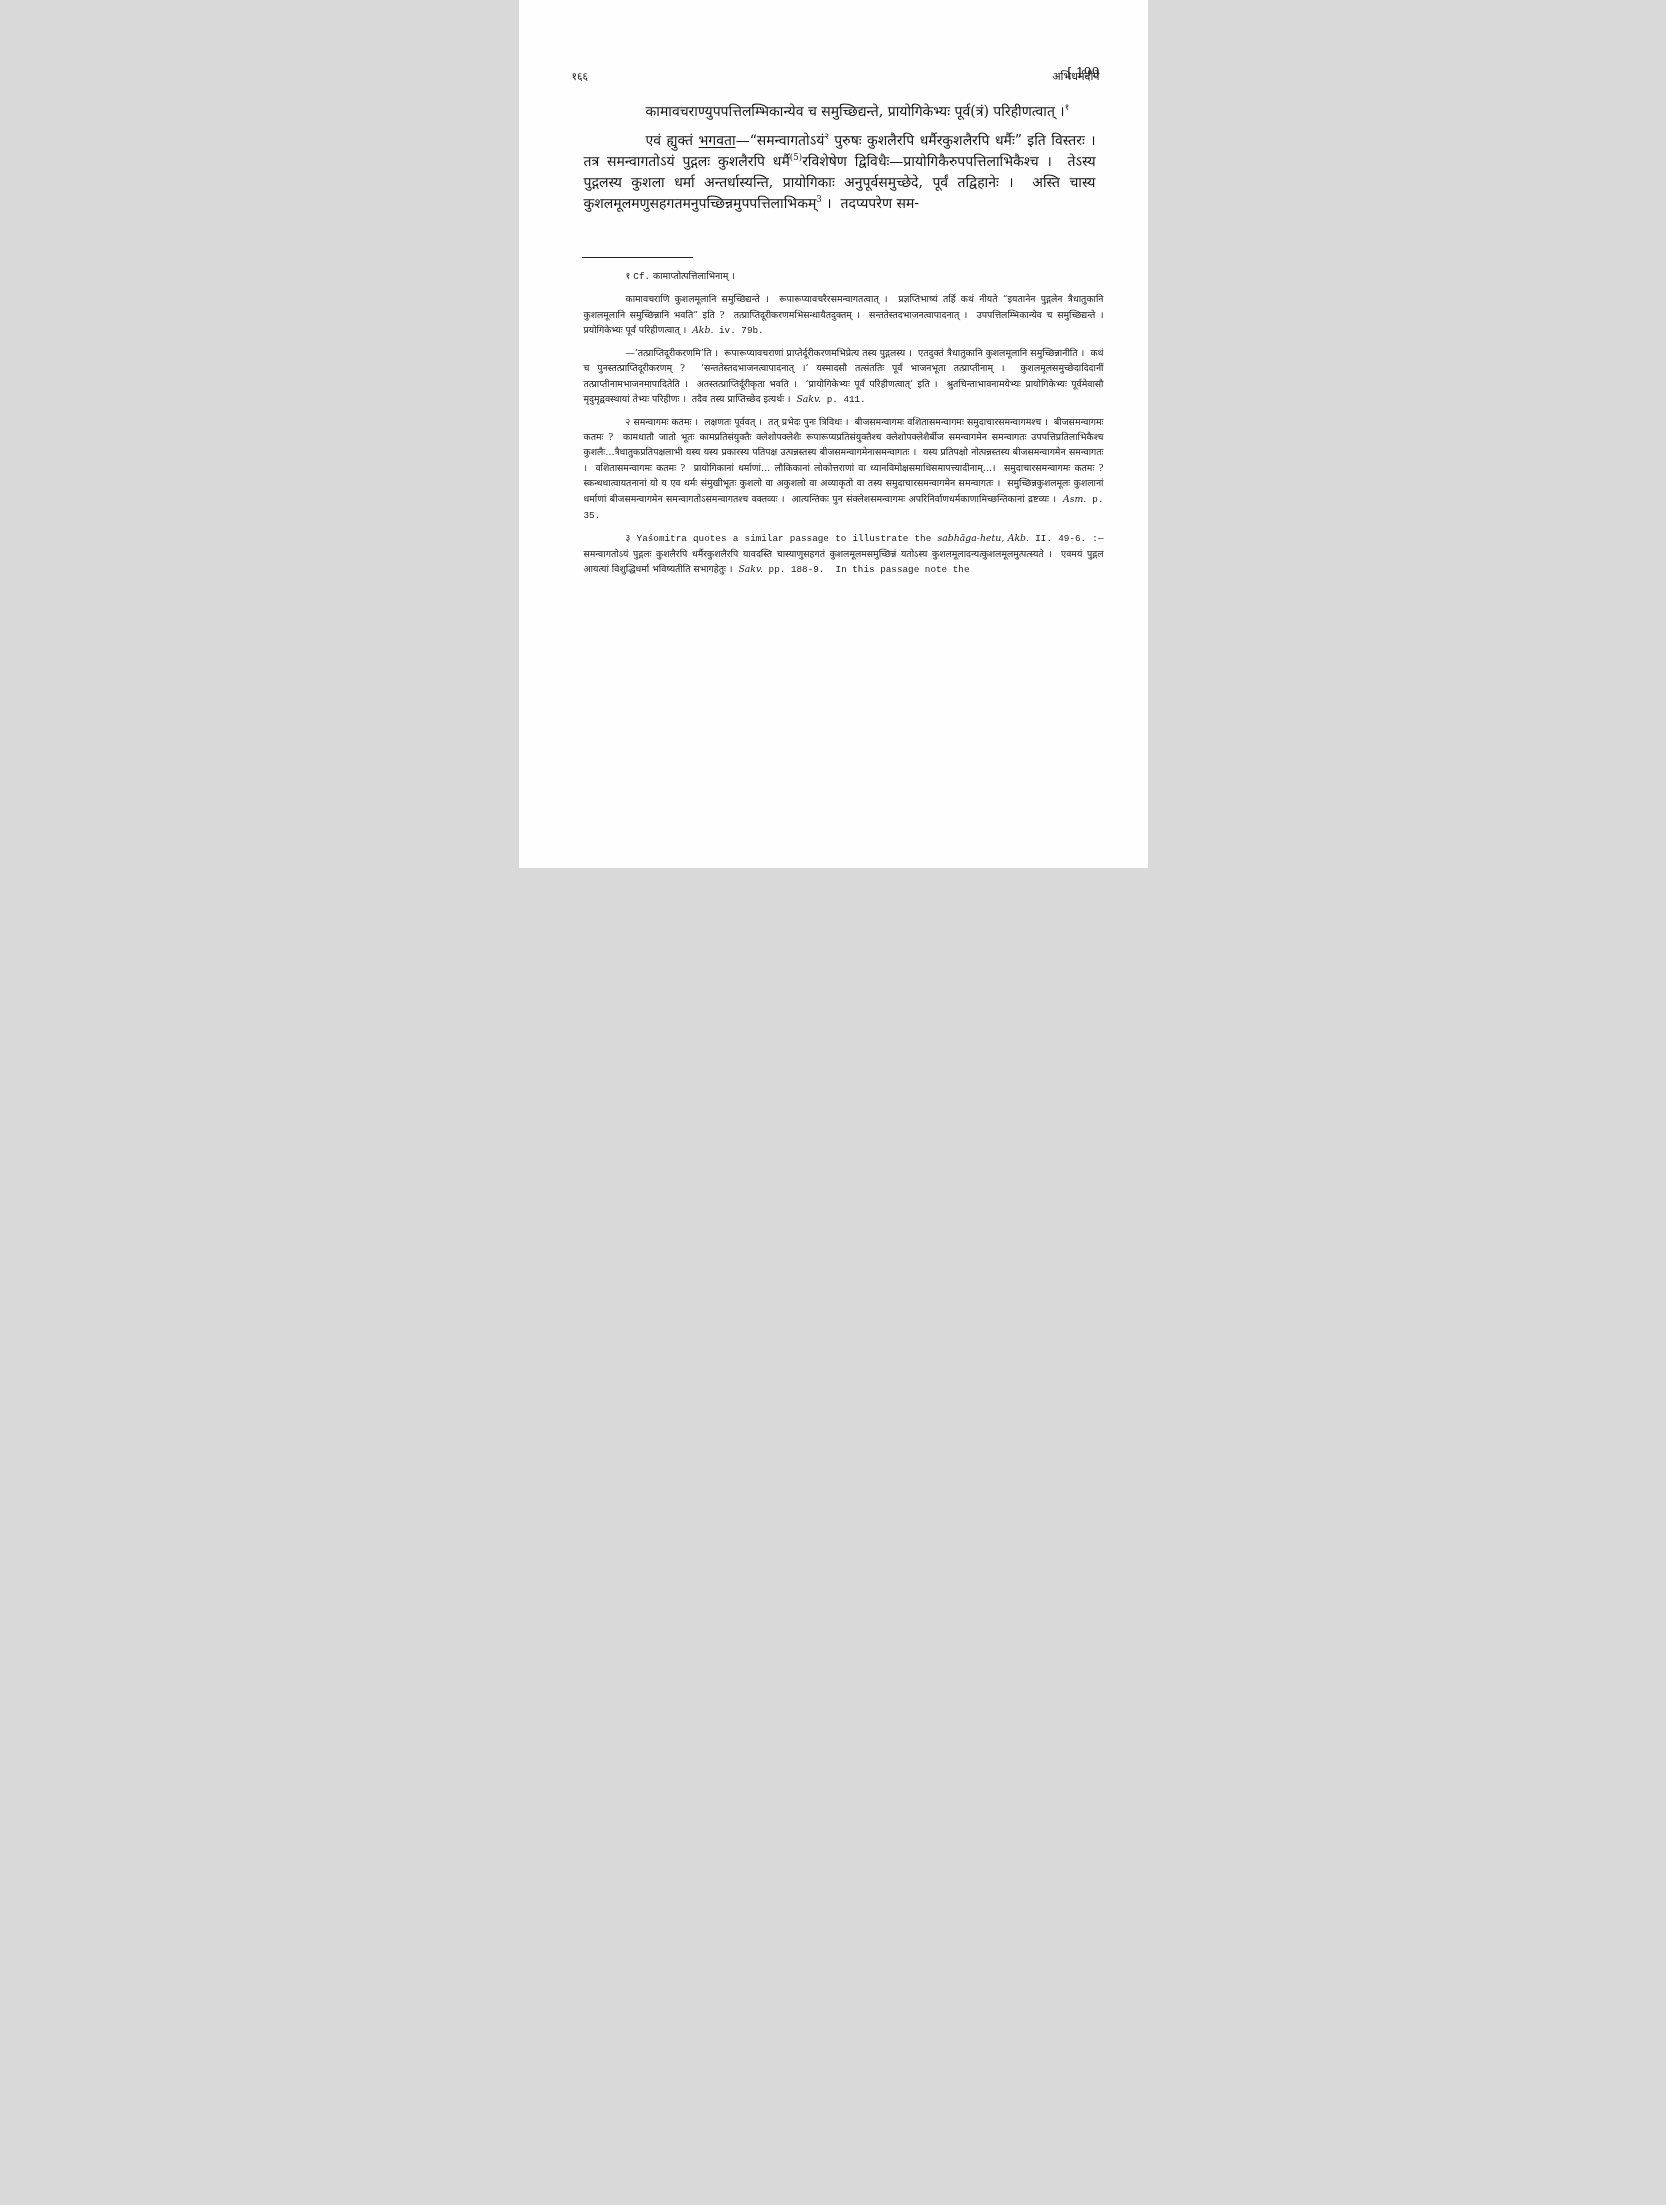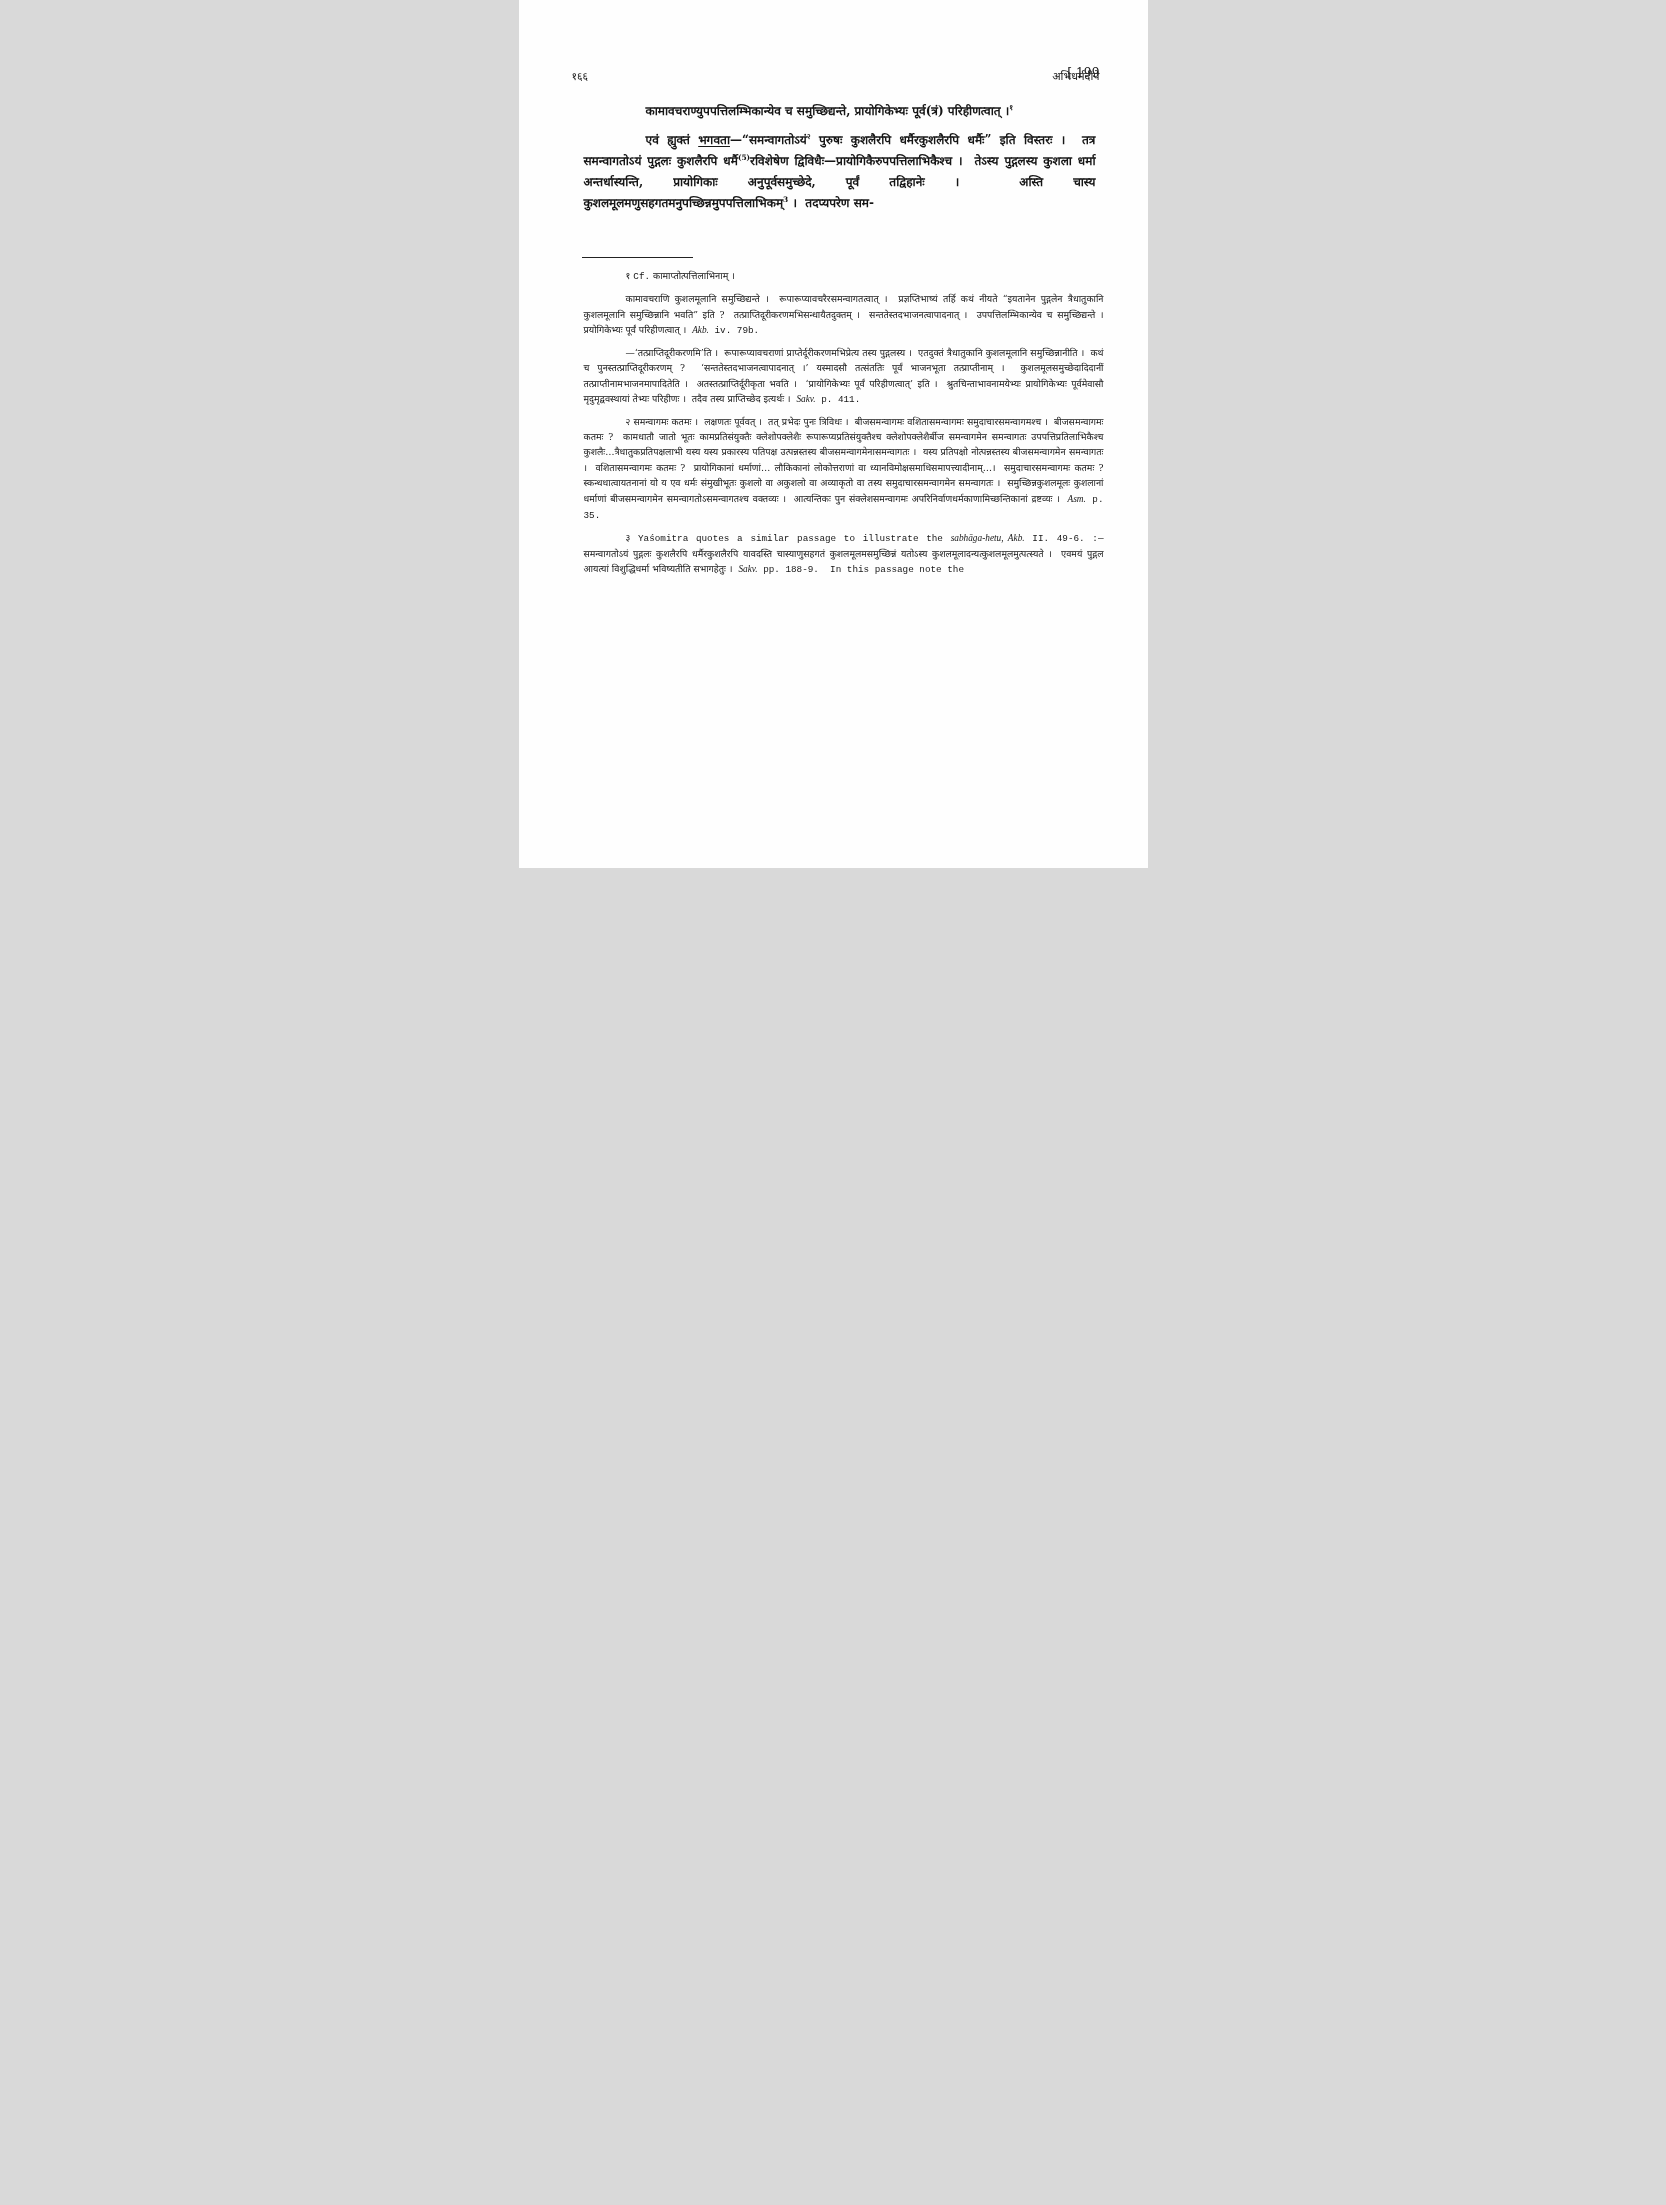--- a/index.html
+++ b/index.html
@@ -25,25 +25,24 @@
   .running-title{position:absolute;left:0;right:0;text-align:right;top:1.8px;font-size:11px;}
   .page-number{position:absolute;right:0;top:0;font-size:12.3px;margin-left:40px;}
   .body-text{
     position:absolute;
     top:101px;
     left:65px;
     right:52px;
   }
   p.main{
     margin:0 0 8px 0;
-    font-size:12px;
+    font-size:14px;
     line-height:21px;
     text-align:justify;
     text-indent:62px;
-    font-weight:bold;
   }
   .fnrule{
     position:absolute;
     top:257px;
     left:63px;
     width:111px;
     height:1.3px;
     background:#222;
   }
   .footnotes{
@@ -55,21 +54,21 @@
   .footnotes p{
     margin:0 0 6.2px 0;
     font-size:9.3px;
     line-height:15.4px;
     text-align:justify;
     text-indent:42px;
   }
   .footnotes p.fnhead{text-align:left;margin-bottom:7px;}
   .run{white-space:pre-wrap;}
   .b{font-weight:normal;}
-  .i{font-style:italic;font-family:Liberation Serif, serif;}
+  .i{font-style:italic;}
   .u{text-decoration:underline;text-underline-offset:2.2px;}
   .rom{font-family:Liberation Mono, monospace;}
   .sup{vertical-align:super;font-size:0.62em;line-height:0;}
 </style>
 </head>
 <body>
 
 <div class="page">
 
   <div class="header">

